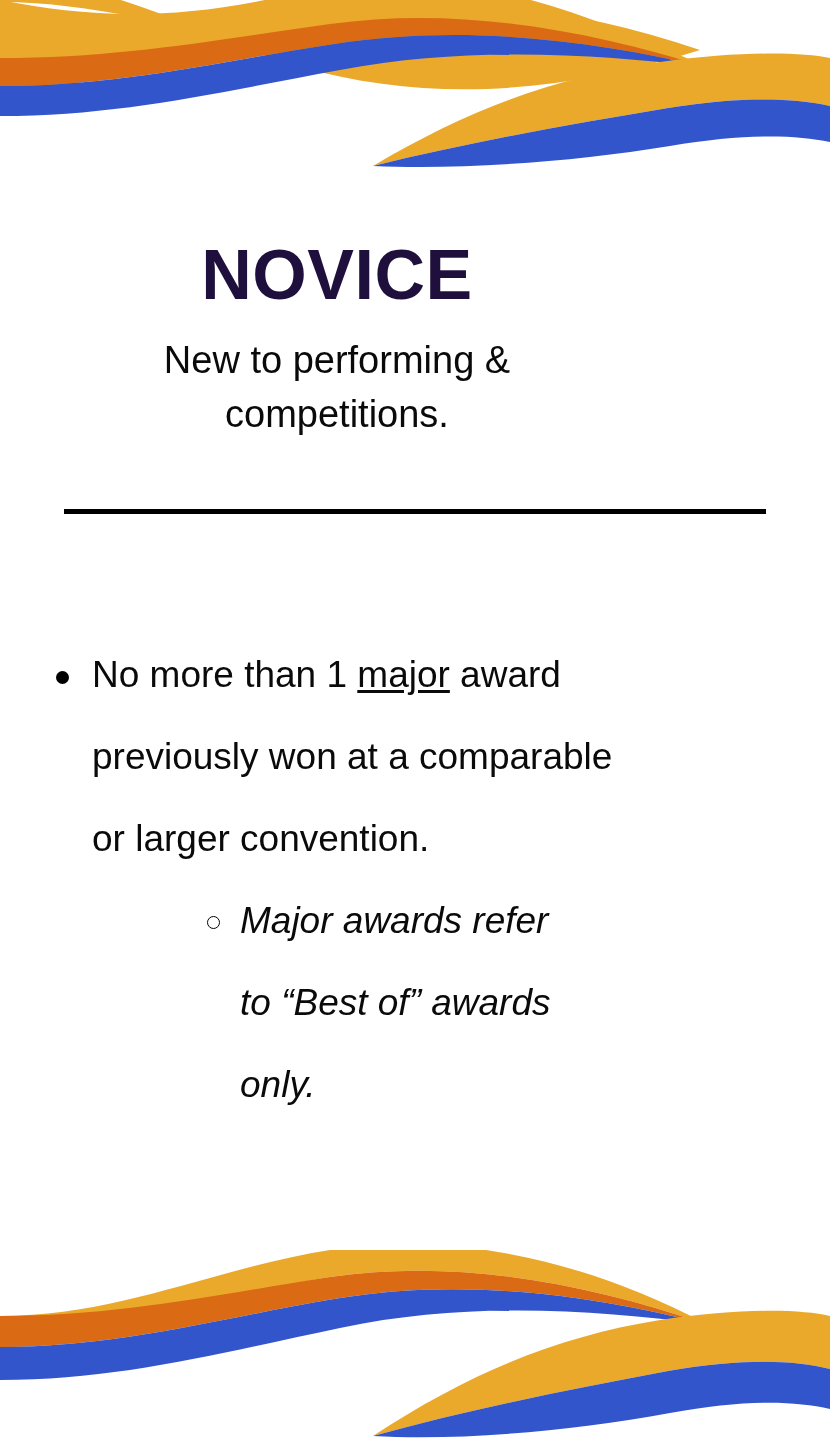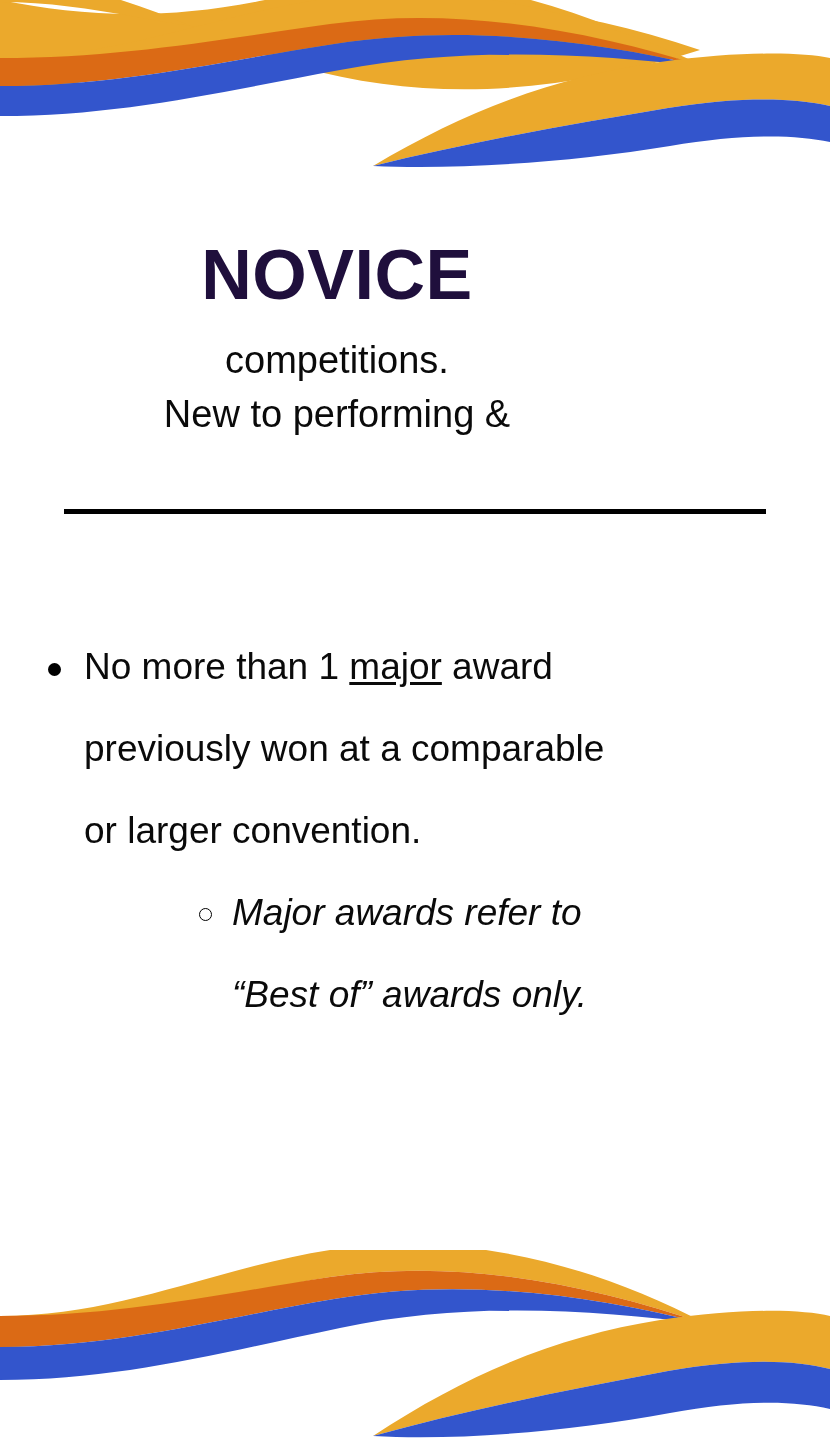--- a/index.html
+++ b/index.html
@@ -60,21 +60,21 @@
   }
 
   
   .content {
     position:absolute;
     left:0; right:0;
     top:622px;
   }
   ul.level1 {
     list-style:none;
-    margin:4px;
+    margin:12px;
     padding:0;
   }
   li.item1 {
     position:relative;
     padding-left:80px;
     padding-right:40px;
     font-size:37px;
     line-height:82px;
     color:#0a0a0a;
     font-weight:400;
@@ -143,22 +143,22 @@
                C795,98 742,96 668,108 C572,124 470,142 373,166 Z"></path>
 
       <path fill="#3355cc" d="M373,166 C470,142 572,124 668,108 C742,96 795,98 830,106 L830,142
                C792,134 740,134 670,146 C572,162 460,170 373,166 Z"></path>
     </svg>
   </div>
 
   <div class="title-block">
     <div class="title">NOVICE</div>
     <div class="subtitle">
+      <div>New to performing &amp;</div>
       <div>competitions.</div>
-      <div>New to performing &amp;</div>
     </div>
   </div>
 
   <div class="divider"></div>
 
   <div class="content">
     <ul class="level1">
       <li class="item1">
         <span class="marker-disc"></span>
         <span>No more than 1 </span><span class="u">major</span><span> award previously won at a comparable or larger convention.</span>

